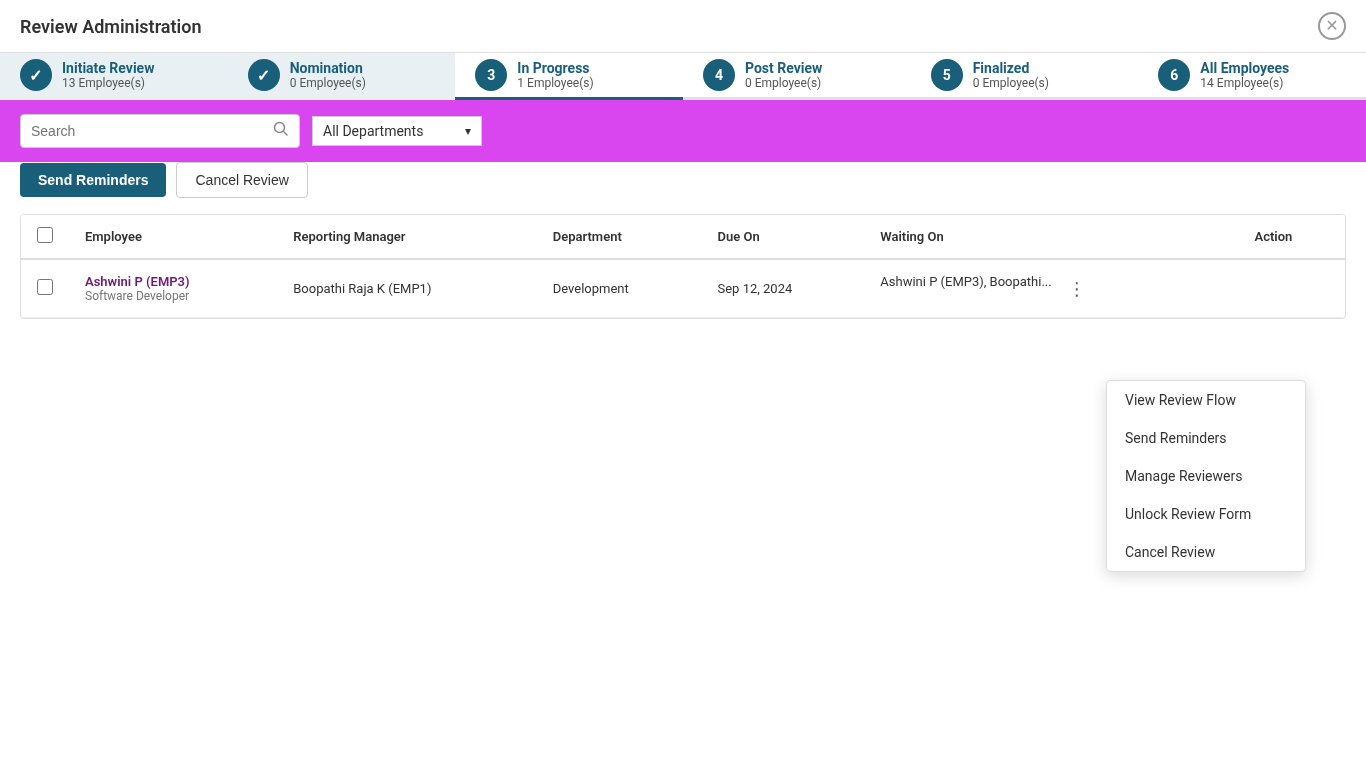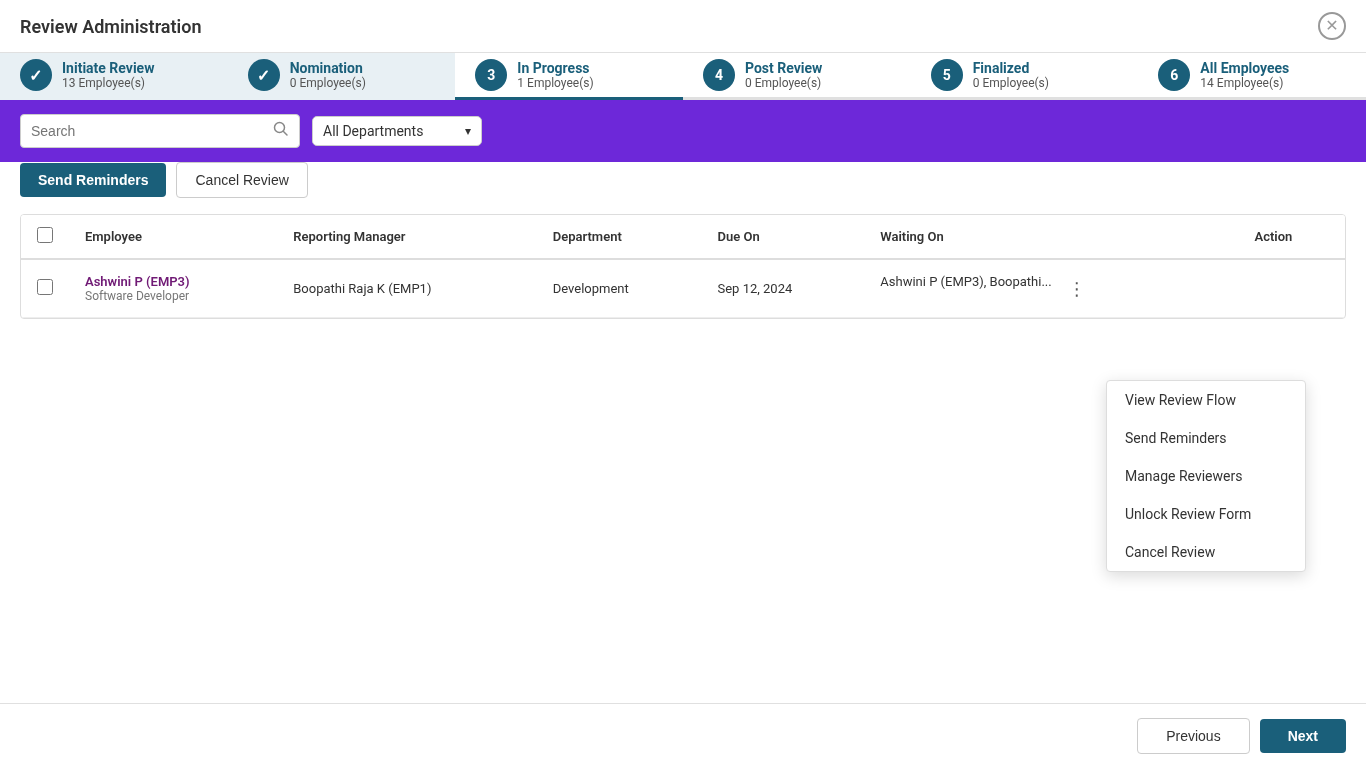--- a/index.html
+++ b/index.html
@@ -96,21 +96,21 @@
     .step-count {
       font-size: 12px;
       color: #555;
     }
     
     .toolbar {
       display: flex;
       align-items: center;
       padding: 14px 20px;
       gap: 12px;
-      background: #6d28d9;
+      background: #d946ef;
     }
     .search-box {
       display: flex;
       align-items: center;
       border: 1px solid #ccc;
       border-radius: 4px;
       padding: 6px 10px;
       width: 280px;
       background: #fff;
     }
@@ -123,21 +123,21 @@
     }
     .search-icon-svg {
       color: #888;
       font-size: 16px;
       margin-left: 4px;
     }
     .dept-dropdown {
       display: flex;
       align-items: center;
       border: 1px solid #ccc;
-      border-radius: 5px;
+      border-radius: 0;
       padding: 6px 10px;
       background: #fff;
       cursor: pointer;
       font-size: 14px;
       min-width: 170px;
       justify-content: space-between;
       color: #333;
     }
     
     .action-row {
@@ -401,18 +401,14 @@
   </div>
 
   <div class="dropdown-menu">
     <span class="dropdown-item">View Review Flow</span>
     <span class="dropdown-item">Send Reminders</span>
     <span class="dropdown-item">Manage Reviewers</span>
     <span class="dropdown-item">Unlock Review Form</span>
     <span class="dropdown-item">Cancel Review</span>
   </div>
 
-  <div class="footer">
-    <button class="btn-footer-prev">Previous</button>
-    <button class="btn-footer-next">Next</button>
-  </div>
 
 </div>
 
 </body></html>

